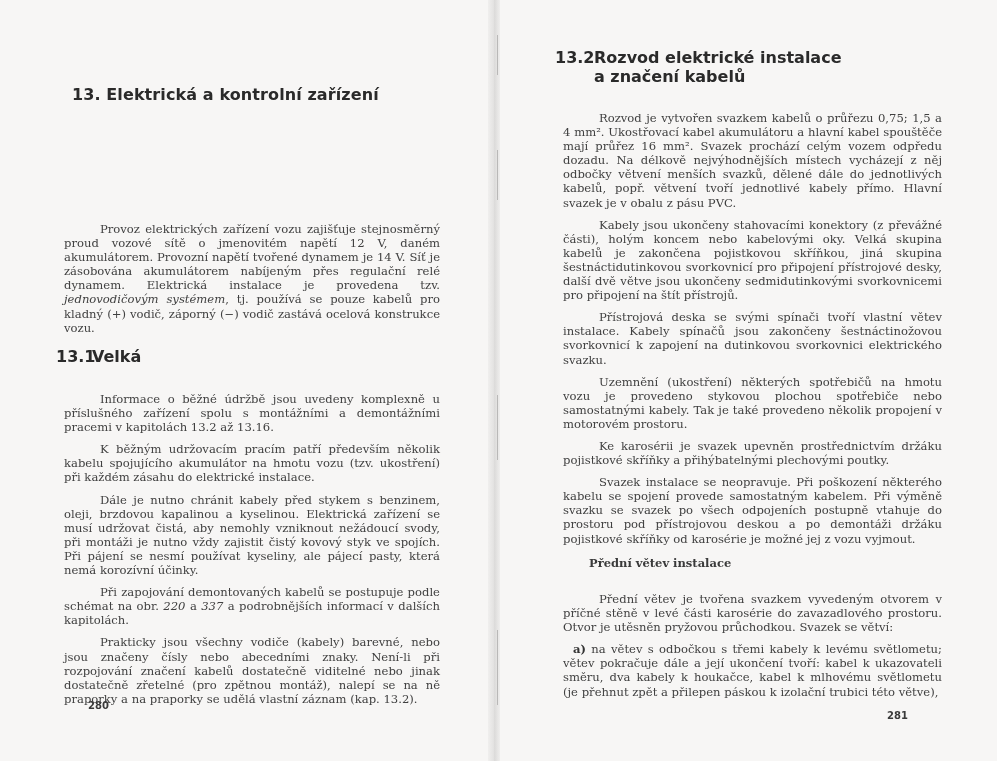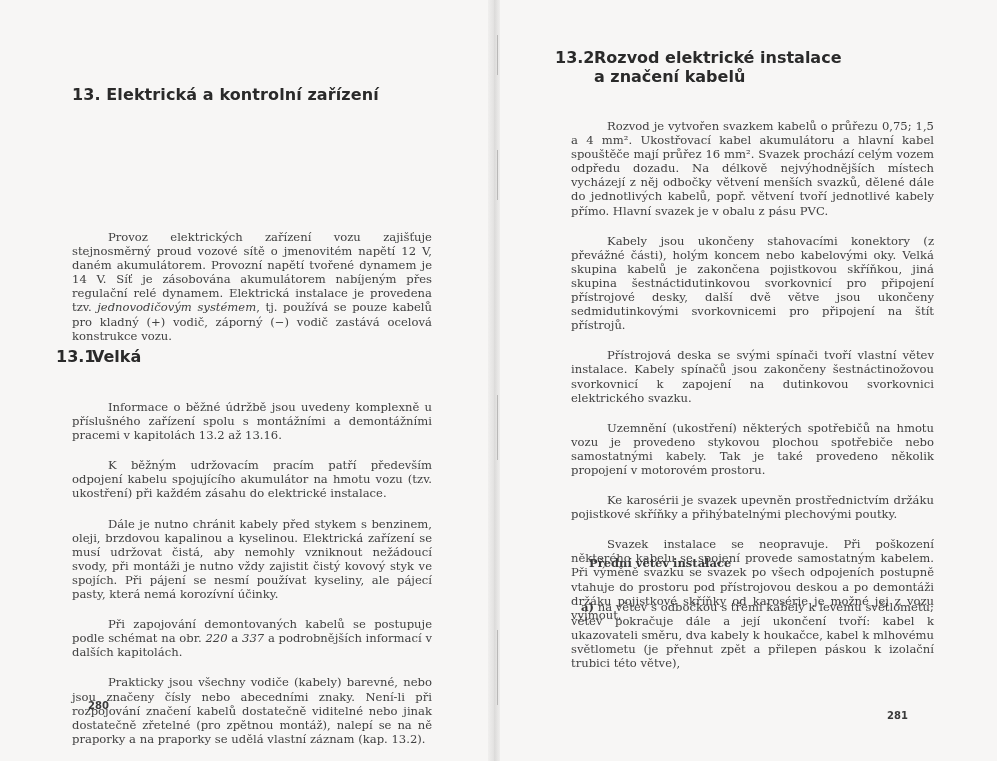--- a/index.html
+++ b/index.html
@@ -40,21 +40,21 @@
   .right-title { left: 555px; top: 48px; line-height: 19px; }
   .right-title .sec-num { width: 39px; }
   .right-title .line2 { padding-left: 39px; display: block; }
   .left-sec { left: 56px; top: 347px; }
   .left-sec .sec-num { width: 36px; }
 
   .text-block {
     position: absolute; font-size: 11.6px; line-height: 14.1px;
     text-align: justify; color: #404040;
   }
-  .text-block p { margin: 16px; text-indent: 36px; }
+  .text-block p { margin: 8px; text-indent: 36px; }
   .text-block em { font-style: italic; }
   .text-block b { font-weight: bold; color: #333; }
 
   .subheading {
     position: absolute; left: 584px; top: 551px; margin: 5px;
     font-family: "DejaVu Serif", "Liberation Serif", serif;
     font-weight: bold; font-size: 11.5px; color: #3a3a3a; white-space: nowrap;
   }
   .page-number {
     position: absolute;
@@ -82,21 +82,21 @@
 <div class="text-block" style="left:56px; top:214px; width:392px;">
   <p><span>Provoz elektrických zařízení vozu zajišťuje stejnosměrný proud vozové sítě o jmenovitém napětí 12 V, daném akumulátorem. Provozní napětí tvořené dynamem je 14 V. Síť je zásobována akumulátorem nabíjeným přes regulační relé dynamem. Elektrická instalace je provedena tzv. </span><em>jednovodičovým systémem</em><span>, tj. používá se pouze kabelů pro kladný (+) vodič, záporný (−) vodič zastává ocelová konstrukce vozu.</span></p>
 </div>
 
 <h2 class="section-title left-sec">
   <span class="sec-num">13.1</span><span>Velká</span>
 </h2>
 
 <div class="text-block" style="left:56px; top:384px; width:392px;">
   <p>Informace o běžné údržbě jsou uvedeny komplexně u příslušného zařízení spolu s montážními a demontážními pracemi v kapitolách 13.2 až 13.16.</p>
-  <p>K běžným udržovacím pracím patří především odpojení kabelu spojujícího akumulátor na hmotu vozu (tzv. ukostření) při každém zásahu do elektrické instalace.</p>
+  <p>K běžným udržovacím pracím patří především několik kabelu spojujícího akumulátor na hmotu vozu (tzv. ukostření) při každém zásahu do elektrické instalace.</p>
   <p>Dále je nutno chránit kabely před stykem s benzinem, oleji, brzdovou kapalinou a kyselinou. Elektrická zařízení se musí udržovat čistá, aby nemohly vzniknout nežádoucí svody, při montáži je nutno vždy zajistit čistý kovový styk ve spojích. Při pájení se nesmí používat kyseliny, ale pájecí pasty, která nemá korozívní účinky.</p>
   <p><span>Při zapojování demontovaných kabelů se postupuje podle schémat na obr. </span><em>220</em><span> a </span><em>337</em><span> a podrobnějších informací v dalších kapitolách.</span></p>
   <p>Prakticky jsou všechny vodiče (kabely) barevné, nebo jsou značeny čísly nebo abecedními znaky. Není-li při rozpojování značení kabelů dostatečně viditelné nebo jinak dostatečně zřetelné (pro zpětnou montáž), nalepí se na ně praporky a na praporky se udělá vlastní záznam (kap. 13.2).</p>
 </div>
 
 <div class="page-number pn-left">280</div>
 
 <h2 class="section-title right-title">
   <span class="sec-num">13.2</span><span>Rozvod elektrické instalace</span>
   <span class="line2">a značení kabelů</span>
@@ -107,16 +107,17 @@
   <p>Kabely jsou ukončeny stahovacími konektory (z převážné části), holým koncem nebo kabelovými oky. Velká skupina kabelů je zakončena pojistkovou skříňkou, jiná skupina šestnáctidutinkovou svorkovnicí pro připojení přístrojové desky, další dvě větve jsou ukončeny sedmidutinkovými svorkovnicemi pro připojení na štít přístrojů.</p>
   <p>Přístrojová deska se svými spínači tvoří vlastní větev instalace. Kabely spínačů jsou zakončeny šestnáctinožovou svorkovnicí k zapojení na dutinkovou svorkovnici elektrického svazku.</p>
   <p>Uzemnění (ukostření) některých spotřebičů na hmotu vozu je provedeno stykovou plochou spotřebiče nebo samostatnými kabely. Tak je také provedeno několik propojení v motorovém prostoru.</p>
   <p>Ke karosérii je svazek upevněn prostřednictvím držáku pojistkové skříňky a přihýbatelnými plechovými poutky.</p>
   <p>Svazek instalace se neopravuje. Při poškození některého kabelu se spojení provede samostatným kabelem. Při výměně svazku se svazek po všech odpojeních postupně vtahuje do prostoru pod přístrojovou deskou a po demontáži držáku pojistkové skříňky od karosérie je možné jej z vozu vyjmout.</p>
 </div>
 
 <h3 class="subheading">Přední větev instalace</h3>
 
 <div class="text-block" style="left:555px; top:584px; width:395px;">
+  <p>Přední větev je tvořena svazkem vyvedeným otvorem v příčné stěně v levé části karosérie do zavazadlového prostoru. Otvor je utěsněn pryžovou průchodkou. Svazek se větví:</p>
   <p style="text-indent:10px;"><b>a)</b><span> na větev s odbočkou s třemi kabely k levému světlometu; větev pokračuje dále a její ukončení tvoří: kabel k ukazovateli směru, dva kabely k houkačce, kabel k mlhovému světlometu (je přehnut zpět a přilepen páskou k izolační trubici této větve),</span></p>
 </div>
 
 <div class="page-number pn-right">281</div>
 
 </body></html>

